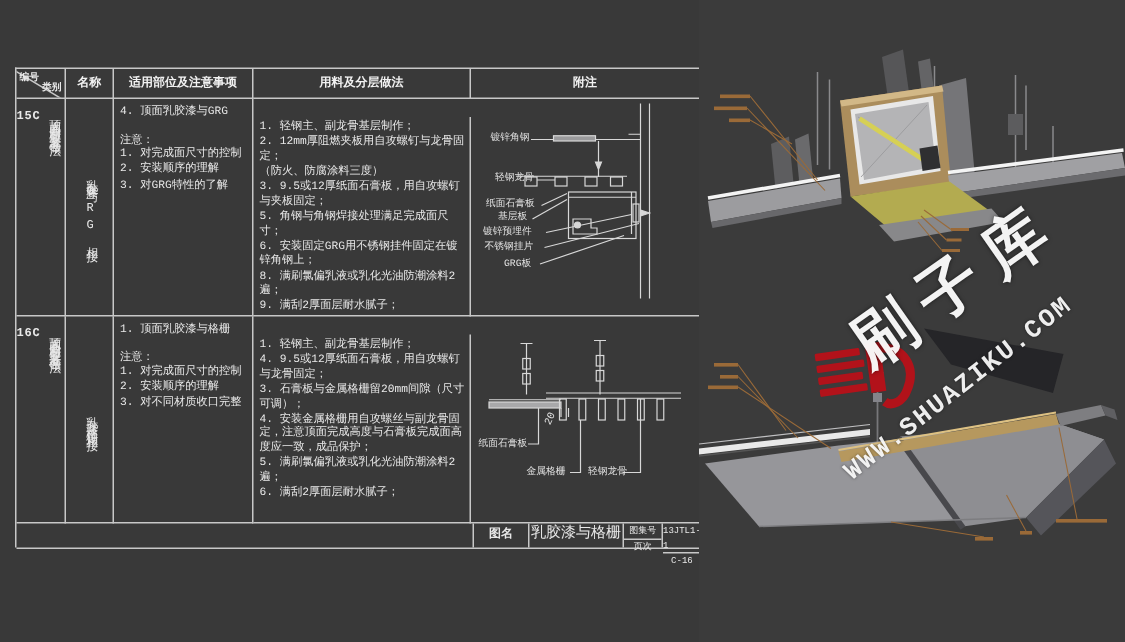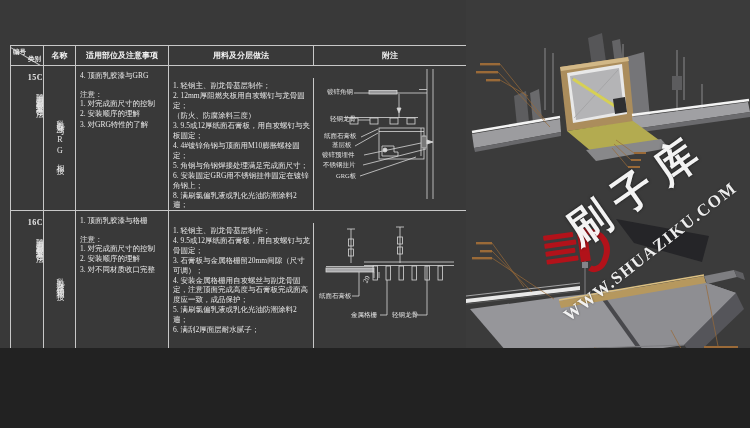--- a/index.html
+++ b/index.html
@@ -1,20 +1,20 @@
 <!DOCTYPE html>
 <html><head>
 <meta charset="utf-8">
 <style>
   html,body{margin:0;padding:0;background:#222;}
   *{box-sizing:border-box;}
   .stage{
-    position:relative;width:750px;height:348px;overflow:hidden;
+    position:relative;width:750px;height:428px;overflow:hidden;
     background:#393939;
-    font-family:Liberation Serif, serif;
+    font-family:Liberation Mono, monospace;
     color:#e8e8e8;
     padding-left:42px;
   }
   :root{
     --line:#c8c8c8;
     --txt:#e8e8e8;
     --dline:#d8d8d8;
     --ann:#9a6a38;
   }
   
@@ -25,21 +25,21 @@
     grid-template-rows:20px 145px 138px 17px;
     border-top:1px solid var(--line);
     border-left:1px solid var(--line);
     font-size:7.5px;line-height:9.6px;
   }
   .cell{border-right:1px solid var(--line);border-bottom:1px solid var(--line);overflow:hidden;position:relative;}
   .c-head{display:flex;align-items:center;justify-content:center;font-weight:bold;font-size:8px;color:#f2f2f2;}
   .diag{position:absolute;left:-2px;top:0;width:40px;height:1px;background:var(--line);transform:rotate(31deg);transform-origin:0 0;}
   .hno{position:absolute;left:2px;top:1px;font-size:6.5px;font-weight:bold;}
   .htype{position:absolute;right:2px;bottom:1px;font-size:6.5px;font-weight:bold;}
-  .cat-cell{display:flex;flex-direction:column;align-items:flex-end;padding-top:7px;gap:4px;}
+  .cat-cell{display:flex;flex-direction:row;align-items:flex-start;padding-top:7px;gap:4px;}
   .code{font-size:8px;font-weight:bold;letter-spacing:.5px;}
   .v-text{writing-mode:vertical-rl;text-orientation:upright;font-size:8px;letter-spacing:1.5px;line-height:100%;}
   .name-cell{display:flex;align-items:center;justify-content:center;}
   .name-cell .v-text{letter-spacing:2.5px;}
   .usage-cell{padding:5px 3px 3px 4px;}
   .usage-cell .gap{height:9px;}
   .mat-cell{padding:3px 3px 3px 4px;margin-top:12px;}
   .mline{margin:0 0 0.6px 0;}
   
   .draw-cell svg{position:absolute;left:0;top:0;}
@@ -107,21 +107,20 @@
           <div class="mline">2. 安装顺序的理解</div>
           <div class="mline">3. 对GRG特性的了解</div>
         </div>
     </div>
     <div class="cell mat-cell">
       <div>
           <div class="mline">1. 轻钢主、副龙骨基层制作；</div>
           <div class="mline">2. 12mm厚阻燃夹板用自攻螺钉与龙骨固定；</div>
           <div class="mline">（防火、防腐涂料三度）</div>
           <div class="mline">3. 9.5或12厚纸面石膏板，用自攻螺钉与夹板固定；</div>
-          <div class="mline">4. 4#镀锌角钢与顶面用M10膨胀螺栓固定；</div>
           <div class="mline">5. 角钢与角钢焊接处理满足完成面尺寸；</div>
           <div class="mline">6. 安装固定GRG用不锈钢挂件固定在镀锌角钢上；</div>
           <div class="mline">8. 满刷氯偏乳液或乳化光油防潮涂料2遍；</div>
           <div class="mline">9. 满刮2厚面层耐水腻子；</div>
         </div>
     </div>
     <div class="cell draw-cell">
       <svg width="153" height="144" viewBox="0 0 153 144">
         <g stroke="#d8d8d8" stroke-width="0.8" fill="none">
 

